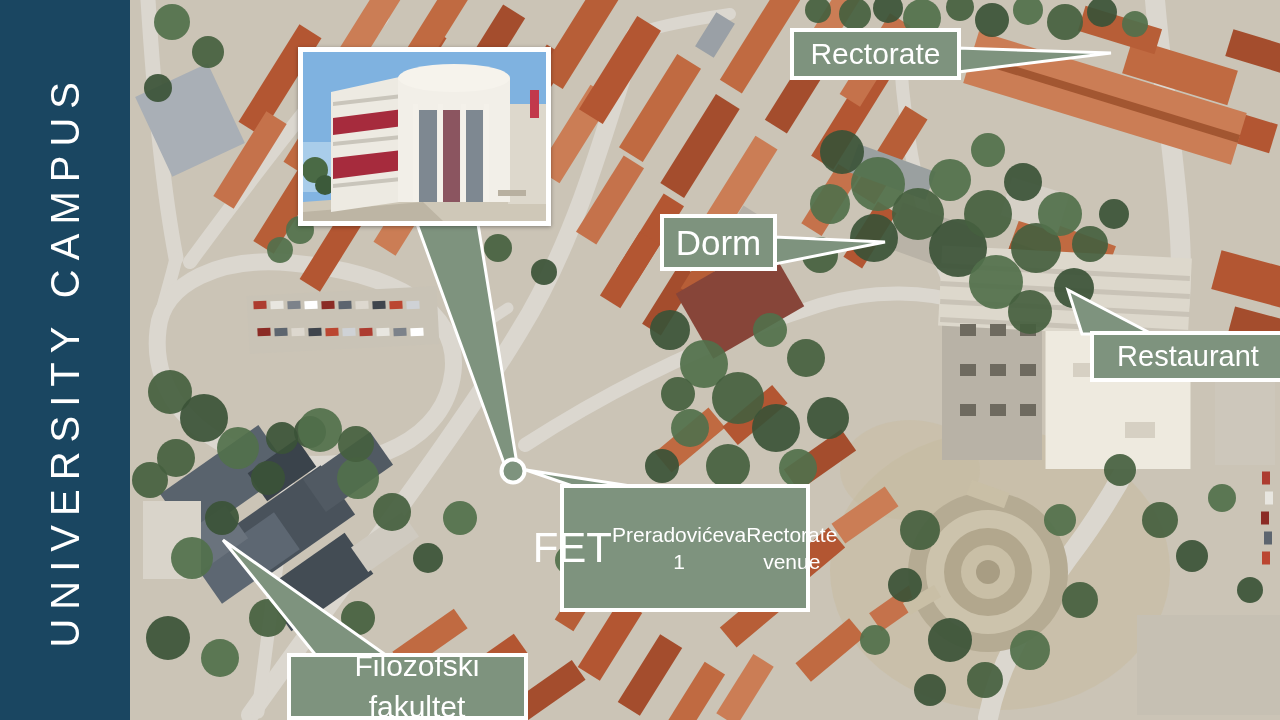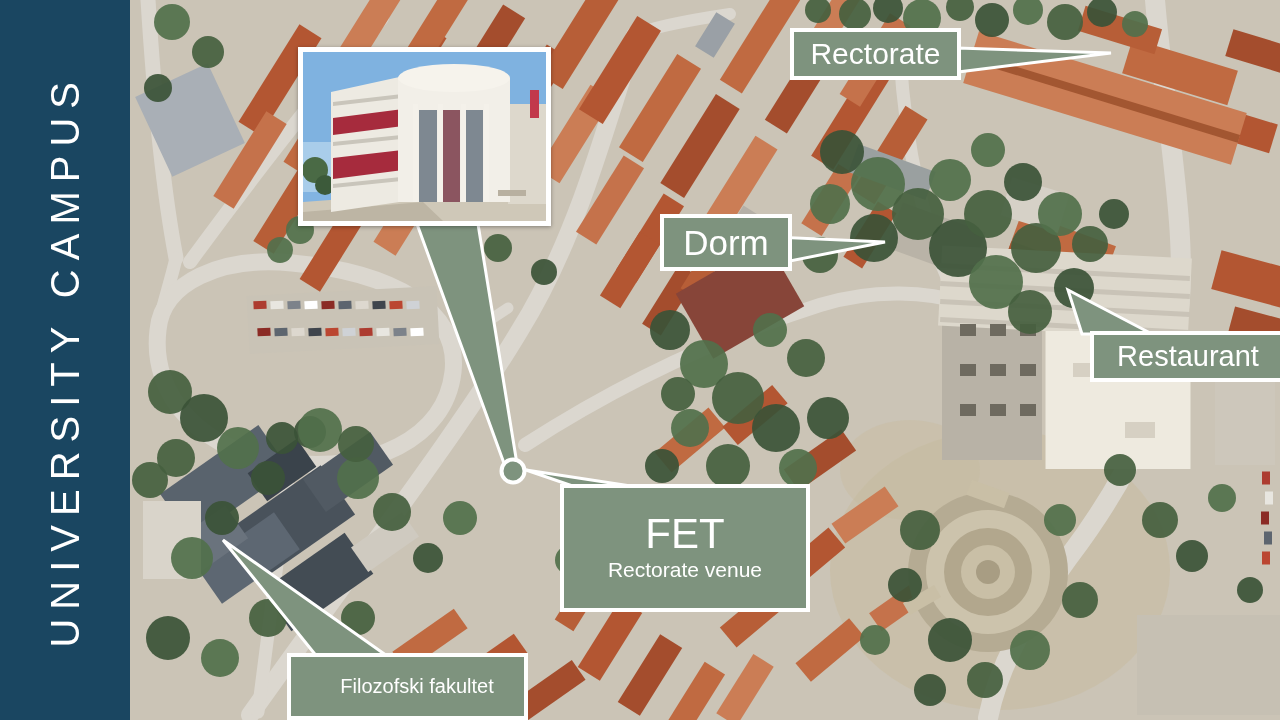--- a/index.html
+++ b/index.html
@@ -13,26 +13,26 @@
   .scenery{position:absolute;left:0;top:0;filter:blur(0.4px) saturate(0.95);}
   .overlay{position:absolute;left:0;top:0;z-index:2;}
   .wedge{fill:var(--callout-bg,#7e937e);stroke:var(--callout-border,#fff);stroke-width:3;}
   .marker{fill:var(--callout-bg,#7e937e);stroke:var(--callout-border,#fff);stroke-width:4;}
   .photo{position:absolute;left:168px;top:47px;width:253px;height:179px;z-index:3;
          border:5px solid #fff;box-sizing:border-box;background:#82b4e2;box-shadow:0 1px 4px rgba(0,0,0,.35);}
   .callout{position:absolute;z-index:3;background:var(--callout-bg,#7e937e);
            border:4px solid var(--callout-border,#fff);color:var(--callout-text,#fff);
            box-sizing:border-box;display:flex;align-items:center;justify-content:center;text-align:center;}
   .co-rectorate{left:660px;top:28px;width:171px;height:52px;font-size:30px;}
-  .co-dorm{left:530px;top:214px;width:132px;height:57px;font-size:35px;}
+  .co-dorm{left:530px;top:214px;width:117px;height:57px;font-size:35px;}
   .co-restaurant{left:960px;top:331px;width:196px;height:51px;font-size:29px;}
-  .co-fet{left:430px;top:484px;width:250px;height:128px;flex-direction:column;line-height:1.3;}
+  .co-fet{left:430px;top:484px;width:250px;height:128px;line-height:1.3;}
   .fet-title{font-size:42px;line-height:1.05;}
   .fet-sub{font-size:21px;}
-  .co-faculty{left:157px;top:653px;width:241px;height:67px;flex-direction:column;font-size:20px;line-height:1.35;padding-left:19px;}
+  .co-faculty{left:157px;top:653px;width:241px;height:67px;flex-direction:column;font-size:30px;line-height:1.35;padding-left:19px;}
 </style>
 </head>
 <body>
 
 <div class="slide">
 
   <aside class="sidebar">
     <div class="sidebar-title">UNIVERSITY CAMPUS</div>
   </aside>
 
@@ -311,20 +311,21 @@
       <span>Rectorate</span>
     </div>
     <div class="callout co-dorm">
       <span>Dorm</span>
     </div>
     <div class="callout co-restaurant">
       <span>Restaurant</span>
     </div>
     <div class="callout co-fet">
       <span class="fet-title">FET</span>
+      <span class="fet-sub">Preradovićeva 1</span>
       <span class="fet-sub">Rectorate venue</span>
     </div>
     <div class="callout co-faculty">
       <span>Filozofski fakultet</span>
     </div>
 
   </div>
 </div>
 
 </body></html>

